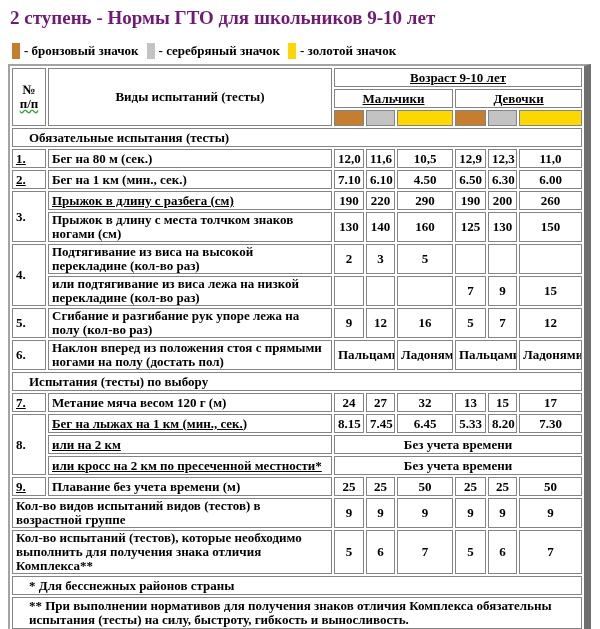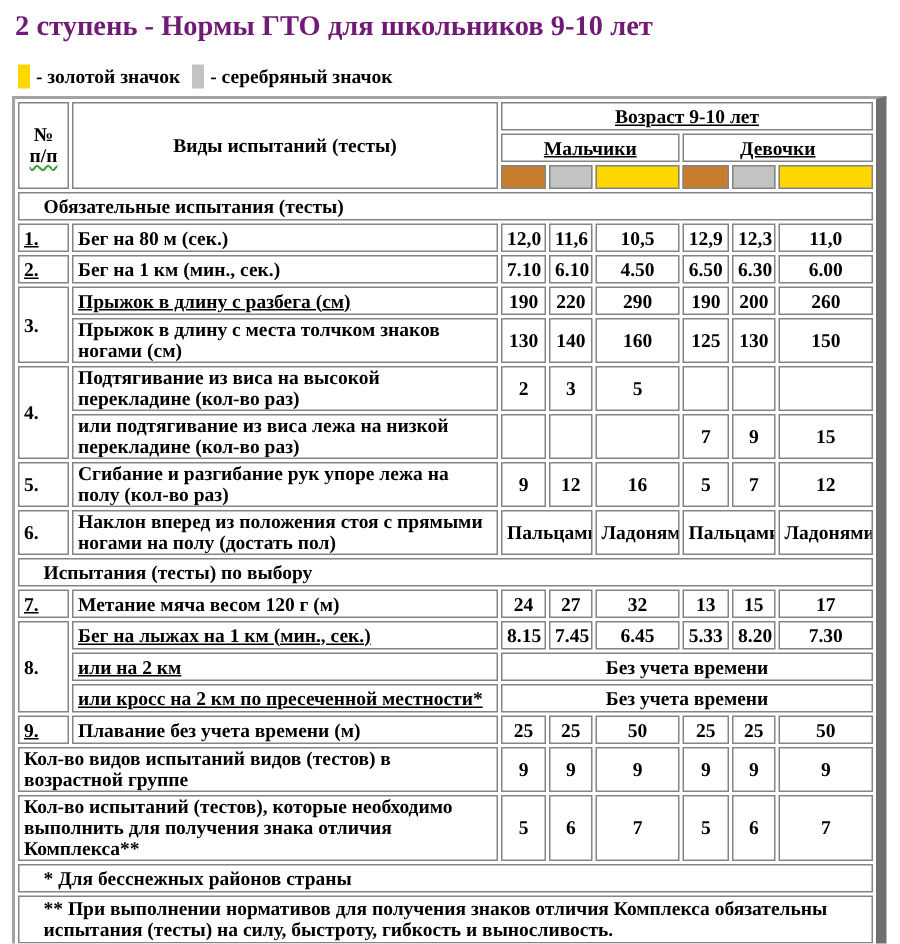--- a/index.html
+++ b/index.html
@@ -43,26 +43,30 @@
     text-decoration-color:#3a9e3a;
   }
 </style>
 </head>
 <body>
 
 <div class="page-title">2 ступень - Нормы ГТО для школьников 9-10 лет</div>
 
 <div class="legend">
   <div class="legend-item">
-    <span class="swatch gold"></span>
-    <span>- золотой значок</span>
+    <span class="swatch bronze"></span>
+    <span>- бронзовый значок</span>
   </div>
   <div class="legend-item">
     <span class="swatch silver"></span>
     <span>- серебряный значок</span>
+  </div>
+  <div class="legend-item">
+    <span class="swatch gold"></span>
+    <span>- золотой значок</span>
   </div>
 </div>
 
 <div class="frame">
 <table>
   <colgroup>
     <col style="width:34px">
         <col style="width:284px">
     <col style="width:30px">
         <col style="width:29px">

